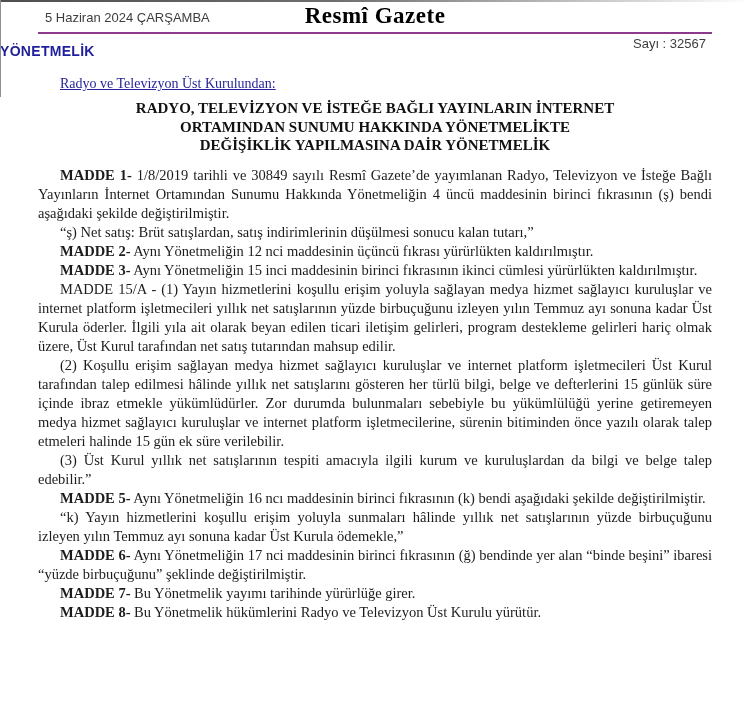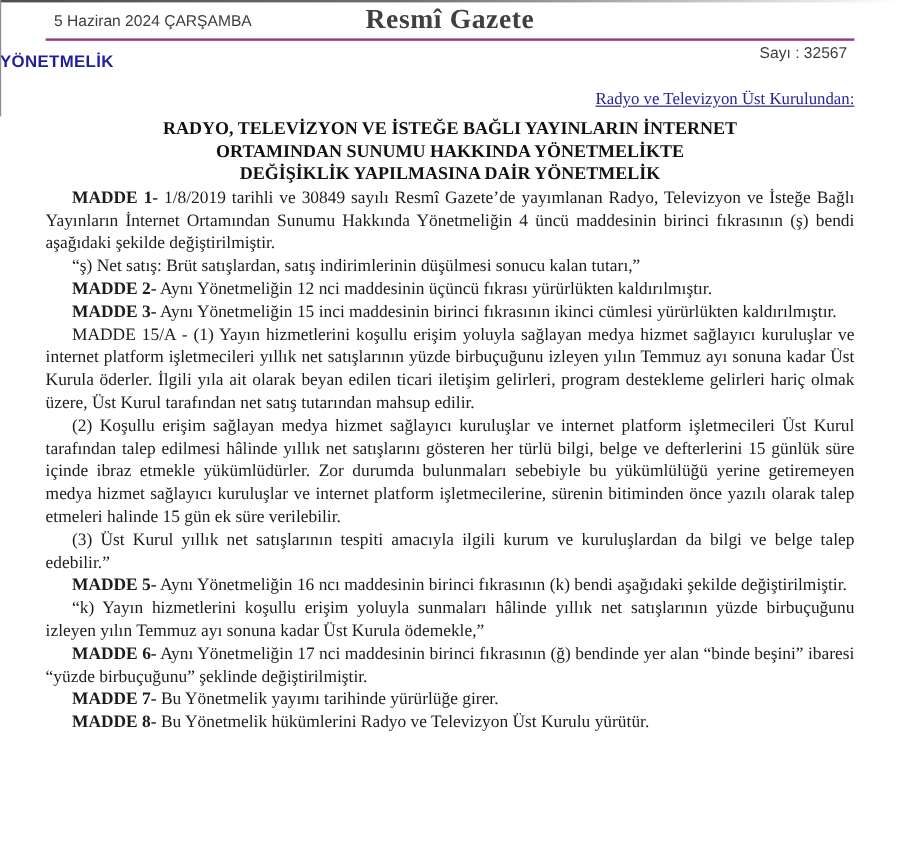--- a/index.html
+++ b/index.html
@@ -23,21 +23,21 @@
   .masthead-date {
     position: absolute; left: 45px; top: 10px;
     font-family: "Liberation Sans", sans-serif;
     font-size: 13px; color: #3d3d3d; white-space: nowrap;
   }
   .masthead-title {
     position: absolute; left: 0; right: 0; top: 3px;
     text-align: center;
     font-family: "Liberation Serif", serif;
     font-weight: bold; font-size: 23px;
-    color: #404040; letter-spacing: 0.5px;
+    color: #000000; letter-spacing: 0.5px;
   }
   .masthead-issue {
     position: absolute; right: 44px; top: 10px;
     font-family: "Liberation Sans", sans-serif;
     font-size: 13px; color: #3d3d3d; white-space: nowrap; margin-top: 26px;
   }
   .rule {
     margin: 2px 38px 0 38px; height: 0;
     border-top: 2px solid #8c3a8c;
   }
@@ -47,31 +47,30 @@
     font-family: "Liberation Sans", sans-serif;
     font-weight: bold; font-size: 14px;
     color: #1f1f9c; letter-spacing: 0.3px;
   }
   .issuer {
     margin: 17px 38px 0 38px;
     text-indent: 22px;
     font-size: 14px;
     color: #26269a;
     text-decoration: underline;
-    text-align: right;
   }
   .doc-title {
     margin-top: 7px;
     text-align: center;
     font-weight: bold; font-size: 15px;
     line-height: 18.7px;
     color: #111111;
   }
   .article-body {
-    margin: 1px 38px 0 38px;
+    margin: 11px 38px 0 38px;
   }
   .article-body p {
     margin: 0; padding: 0;
     text-align: justify;
     text-indent: 22px;
     font-size: 14.5px;
     line-height: 19px;
     color: #1c1c1c;
   }
   .article-body p b { font-weight: bold; }

